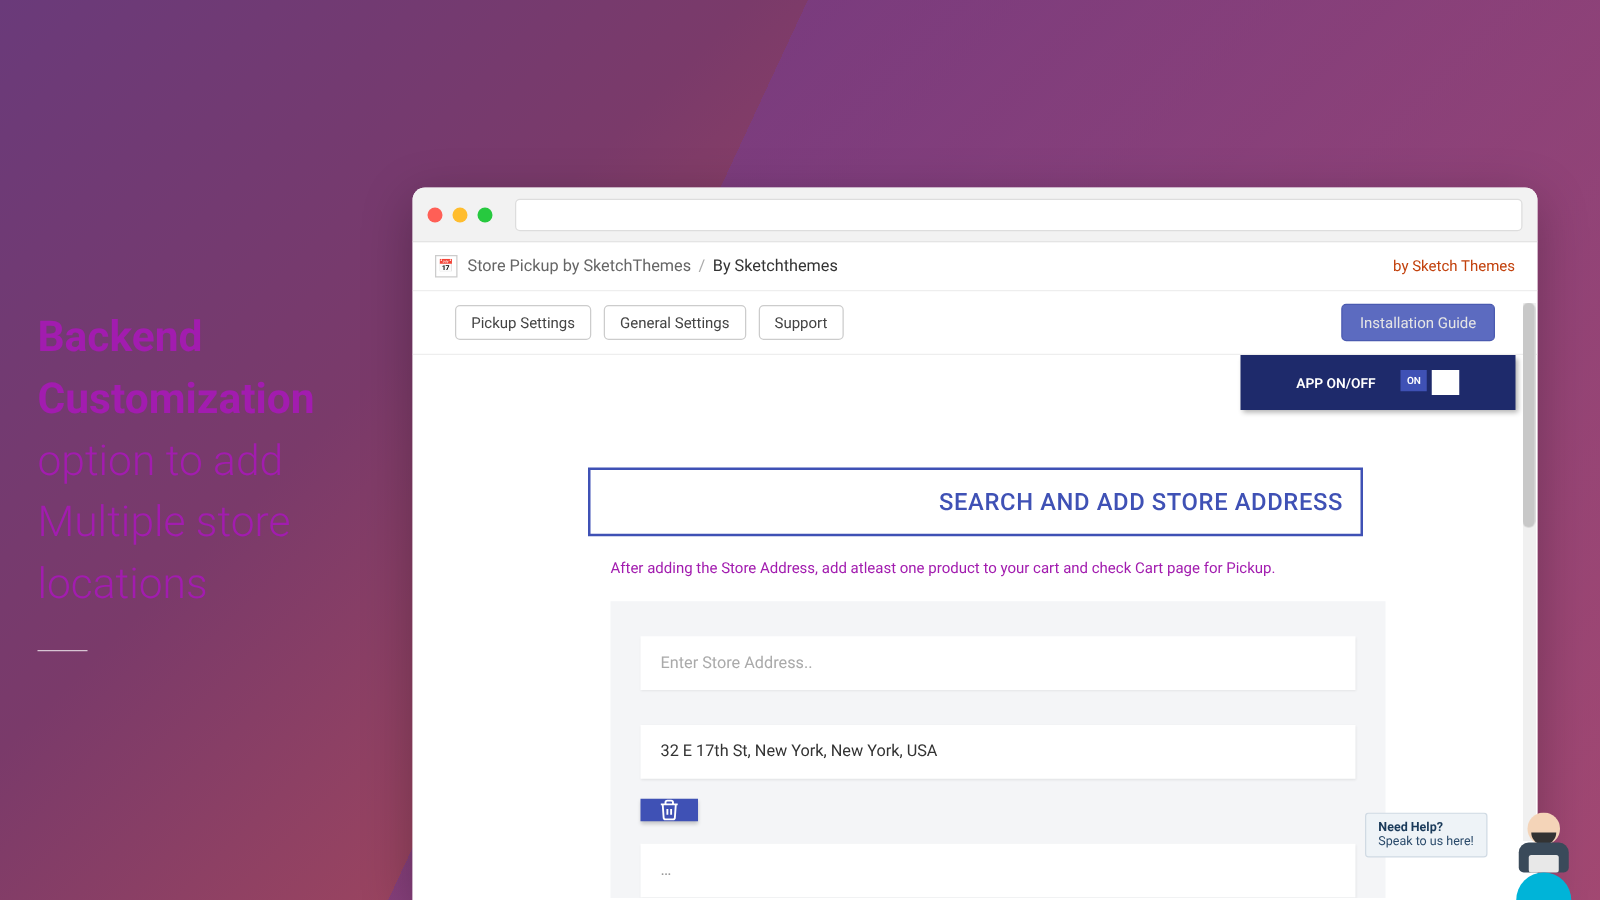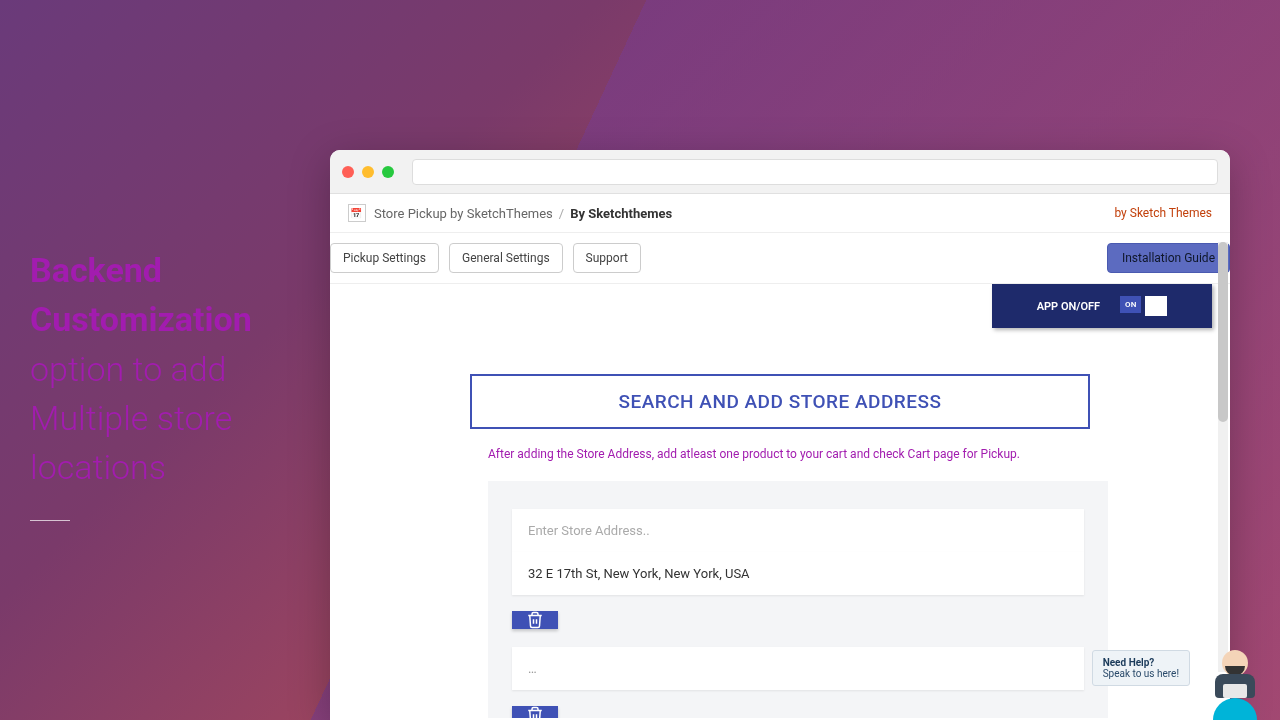--- a/index.html
+++ b/index.html
@@ -11,34 +11,34 @@
 .promo-bar { width: 40px; height: 1px; background: rgba(255,255,255,0.7); margin-top: 28px; }
 .browser { position: absolute; left: 330px; top: 150px; width: 900px; height: 570px; background: #fff; border-radius: 10px 10px 0 0; box-shadow: 0 10px 40px rgba(0,0,0,0.25); overflow: hidden; }
 .chrome { height: 44px; background: #f2f2f2; display: flex; align-items: center; padding: 0 12px; gap: 8px; border-bottom: 1px solid #e0e0e0; }
 .dot { width: 12px; height: 12px; border-radius: 50%; }
 .dot.r { background: #ff5f56; } .dot.y { background: #ffbd2e; } .dot.g { background: #27c93f; }
 .url { flex: 1; height: 26px; background: #fff; border: 1px solid #ddd; border-radius: 4px; margin-left: 10px; }
 .app { padding: 0; height: calc(100% - 44px); overflow: hidden; background: #fff; }
 .header { display: flex; align-items: center; padding: 10px 18px; border-bottom: 1px solid #eee; font-size: 13px; color: #666; }
 .app-icon { width: 18px; height: 18px; background: #fff; border: 1px solid #ccc; margin-right: 8px; display: inline-flex; align-items: center; justify-content: center; font-size: 10px; }
 .breadcrumb-sep { margin: 0 6px; color: #aaa; }
-.breadcrumb-strong { color: #333; font-weight: 700; }
+.breadcrumb-strong { color: #333; font-weight: 400; }
 .by-themes { margin-left: auto; color: #c2410c; font-size: 12px; }
-.toolbar { display: flex; padding: 10px 0; gap: 10px; border-bottom: 1px solid #eee; }
+.toolbar { display: flex; align-items: center; padding: 10px 34px; gap: 10px; border-bottom: 1px solid #eee; }
 .btn-outline { background: #fff; border: 1px solid #ccc; border-radius: 4px; padding: 6px 12px; font-size: 12px; color: #444; cursor: pointer; }
-.btn-primary { background: #5c6bc0; color: #0f172a; border: 1px solid #4a5ab0; border-radius: 4px; padding: 7px 14px; font-size: 12px; cursor: pointer; margin-left: auto; }
+.btn-primary { background: #5c6bc0; color: #e5e5e5; border: 1px solid #4a5ab0; border-radius: 4px; padding: 7px 14px; font-size: 12px; cursor: pointer; margin-left: auto; }
 .content { padding: 0 18px; height: calc(100% - 92px); overflow-y: auto; position: relative; }
 .app-toggle-bar { position: absolute; right: 18px; top: 0; width: 220px; height: 44px; background: #1e2a6b; display: flex; align-items: center; justify-content: center; color: #fff; font-size: 11px; font-weight: 600; gap: 20px; box-shadow: 2px 2px 4px rgba(0,0,0,0.3); }
 .toggle { display: flex; align-items: flex-start; gap: 4px; }
 .toggle-label { background: #3f51b5; color: #fff; font-size: 8px; padding: 4px 5px; }
 .toggle-knob { width: 22px; height: 20px; background: #fff; }
-.search-title { margin: 90px auto 18px; width: 620px; border: 2px solid #3f51b5; color: #3f51b5; text-align: center; padding: 14px; font-size: 19px; font-weight: 500; letter-spacing: 0.5px; }
+.search-title { margin: 90px auto 18px; width: 620px; border: 2px solid #3f51b5; color: #3f51b5; text-align: right; padding: 14px; font-size: 19px; font-weight: 500; letter-spacing: 0.5px; }
 .hint { font-size: 12px; color: #a21caf; margin: 0 0 20px 140px; }
 .panel { background: #f4f5f7; margin: 0 0 0 140px; width: 620px; padding: 28px 24px; }
-.add-row { display: flex; gap: 16px; align-items: stretch; }
+.add-row { display: flex; gap: 16px; align-items: stretch; margin-bottom: 28px; }
 .addr-input { flex: 1; background: #fff; border: none; padding: 14px 16px; font-size: 13px; color: #333; box-shadow: 0 1px 2px rgba(0,0,0,0.08); }
 .addr-input::placeholder { color: #aaa; }
 .btn-add { background: #3f51b5; color: #fff; border: none; padding: 0 22px; font-size: 14px; font-weight: 600; letter-spacing: 0.5px; cursor: pointer; box-shadow: 0 2px 3px rgba(0,0,0,0.2); }
 .store-row { display: flex; gap: 16px; align-items: stretch; margin-bottom: 18px; flex-direction: column; }
 .store-item { flex: 1; background: #fff; padding: 14px 16px; font-size: 13px; color: #333; box-shadow: 0 1px 2px rgba(0,0,0,0.08); }
 .btn-delete { width: 46px; background: #3f51b5; color: #fff; border: none; display: flex; align-items: center; justify-content: center; cursor: pointer; box-shadow: 0 2px 3px rgba(0,0,0,0.2); }
 .trash { width: 18px; height: 18px; }
 .help-widget { position: absolute; right: 20px; bottom: 10px; display: flex; align-items: flex-start; gap: 20px; }
 .help-bubble { background: #eef3f7; border: 1px solid #d0dae3; padding: 6px 10px; font-size: 10px; color: #2a4a6a; border-radius: 3px; text-align: left; }
 .help-bubble .t { font-weight: 700; color: #1a3a5a; }

